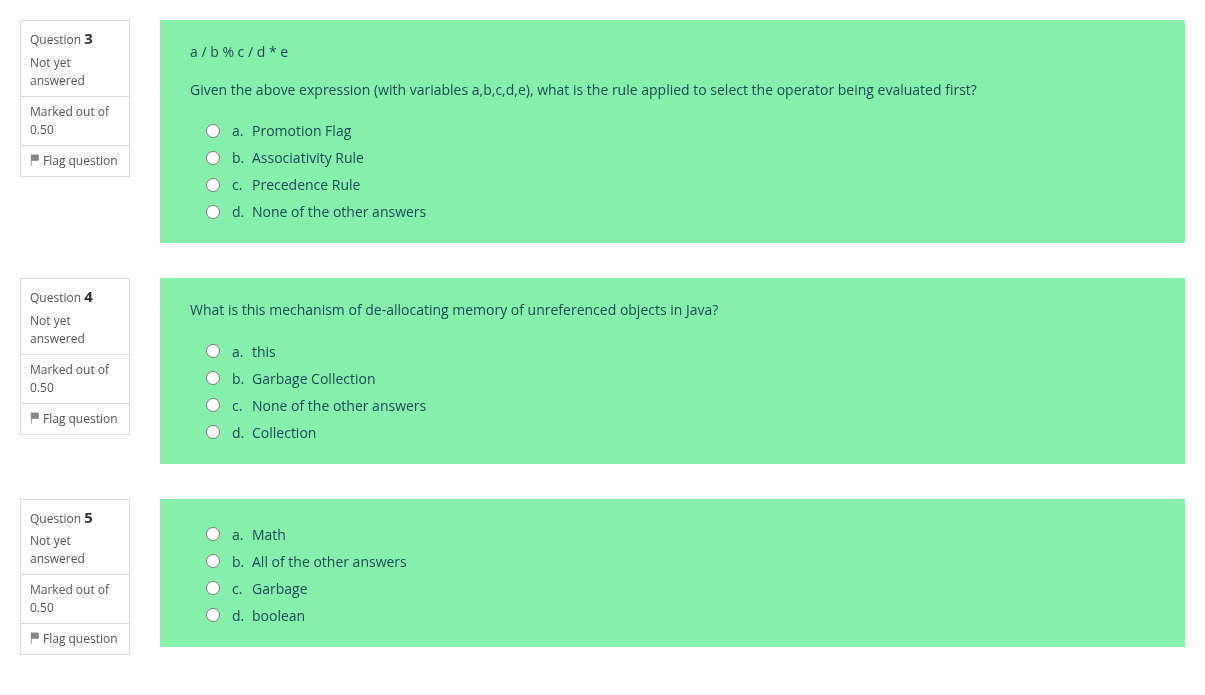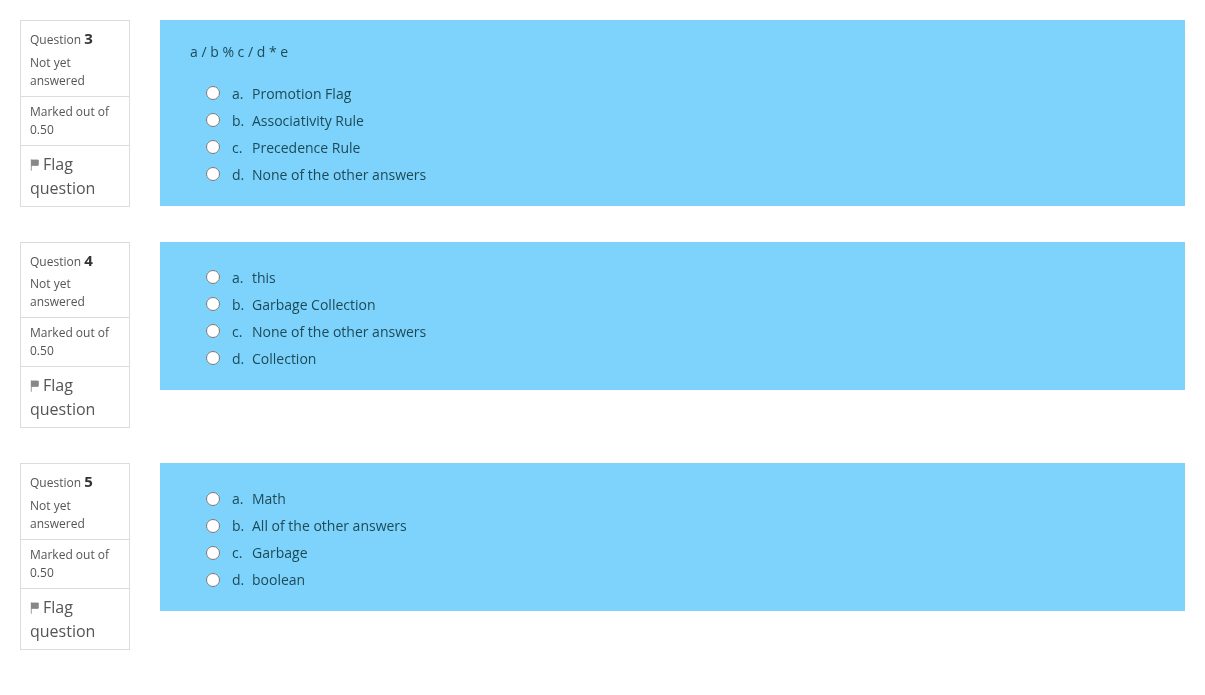--- a/index.html
+++ b/index.html
@@ -26,31 +26,31 @@
   .info-block {
     border: 1px solid #dcdcdc;
     padding: 6px 9px;
     font-size: 12px;
     color: #555;
     line-height: 1.5;
   }
   .info-block + .info-block { border-top: none; }
   .qnum .num { font-weight: 700; font-size: 15px; color: #333; }
   .flag-link {
-    font-size: 16px;
+    font-size: 12px;
     color: #555;
     cursor: pointer;
   }
   .flag-link svg {
     width: 10px; height: 12px; vertical-align: -1px; margin-right: 3px;
     fill: #7a7a7a;
   }
   .content-box {
     flex: 1;
-    background: #7dd3fc;
+    background: #86efac;
     padding: 22px 30px 18px 30px;
     color: #1d4a57;
   }
   .q-intro {
     margin-bottom: 18px;
     line-height: 1.4;
   }
   .q-intro.mono { font-family: inherit; }
   .answers { padding-left: 16px; }
   .answer-row {
@@ -78,20 +78,21 @@
       <div class="info-box">
         <div class="info-block qnum"><span>Question</span> <span class="num"> 3</span><div style="margin-top:4px;">Not yet answered</div></div>
         <div class="info-block">Marked out of 0.50</div>
         <div class="info-block flag-link"><span><svg viewBox="0 0 12 14">
               <path d="M1 0v14h1V8l8-0V1L2 1V0z" fill="#888"></path>
               <path d="M2 1h8v6H2z" fill="none" stroke="#888" stroke-width="1"></path>
             </svg></span><span>Flag question</span></div>
       </div>
       <div class="content-box">
         <div class="q-intro mono">a / b % c / d * e</div>
+        <div class="q-intro">Given the above expression (with variables a,b,c,d,e), what is the rule applied to select the operator being evaluated first?</div>
         <div class="answers">
           <label class="answer-row">
             <input type="radio" name="q0" style="">
             <span class="answer-letter">a.</span>
             <span class="answer-text">Promotion Flag</span>
           </label>
           <label class="answer-row">
             <input type="radio" name="q0" style="">
             <span class="answer-letter">b.</span>
             <span class="answer-text">Associativity Rule</span>
@@ -112,20 +113,21 @@
     <div class="question-wrap">
       <div class="info-box">
         <div class="info-block qnum"><span>Question</span> <span class="num"> 4</span><div style="margin-top:4px;">Not yet answered</div></div>
         <div class="info-block">Marked out of 0.50</div>
         <div class="info-block flag-link"><span><svg viewBox="0 0 12 14">
               <path d="M1 0v14h1V8l8-0V1L2 1V0z" fill="#888"></path>
               <path d="M2 1h8v6H2z" fill="none" stroke="#888" stroke-width="1"></path>
             </svg></span><span>Flag question</span></div>
       </div>
       <div class="content-box">
+        <div class="q-intro">What is this mechanism of de-allocating memory of unreferenced objects in Java?</div>
         <div class="answers">
           <label class="answer-row">
             <input type="radio" name="q1" style="">
             <span class="answer-letter">a.</span>
             <span class="answer-text">this</span>
           </label>
           <label class="answer-row">
             <input type="radio" name="q1" style="">
             <span class="answer-letter">b.</span>
             <span class="answer-text">Garbage Collection</span>

